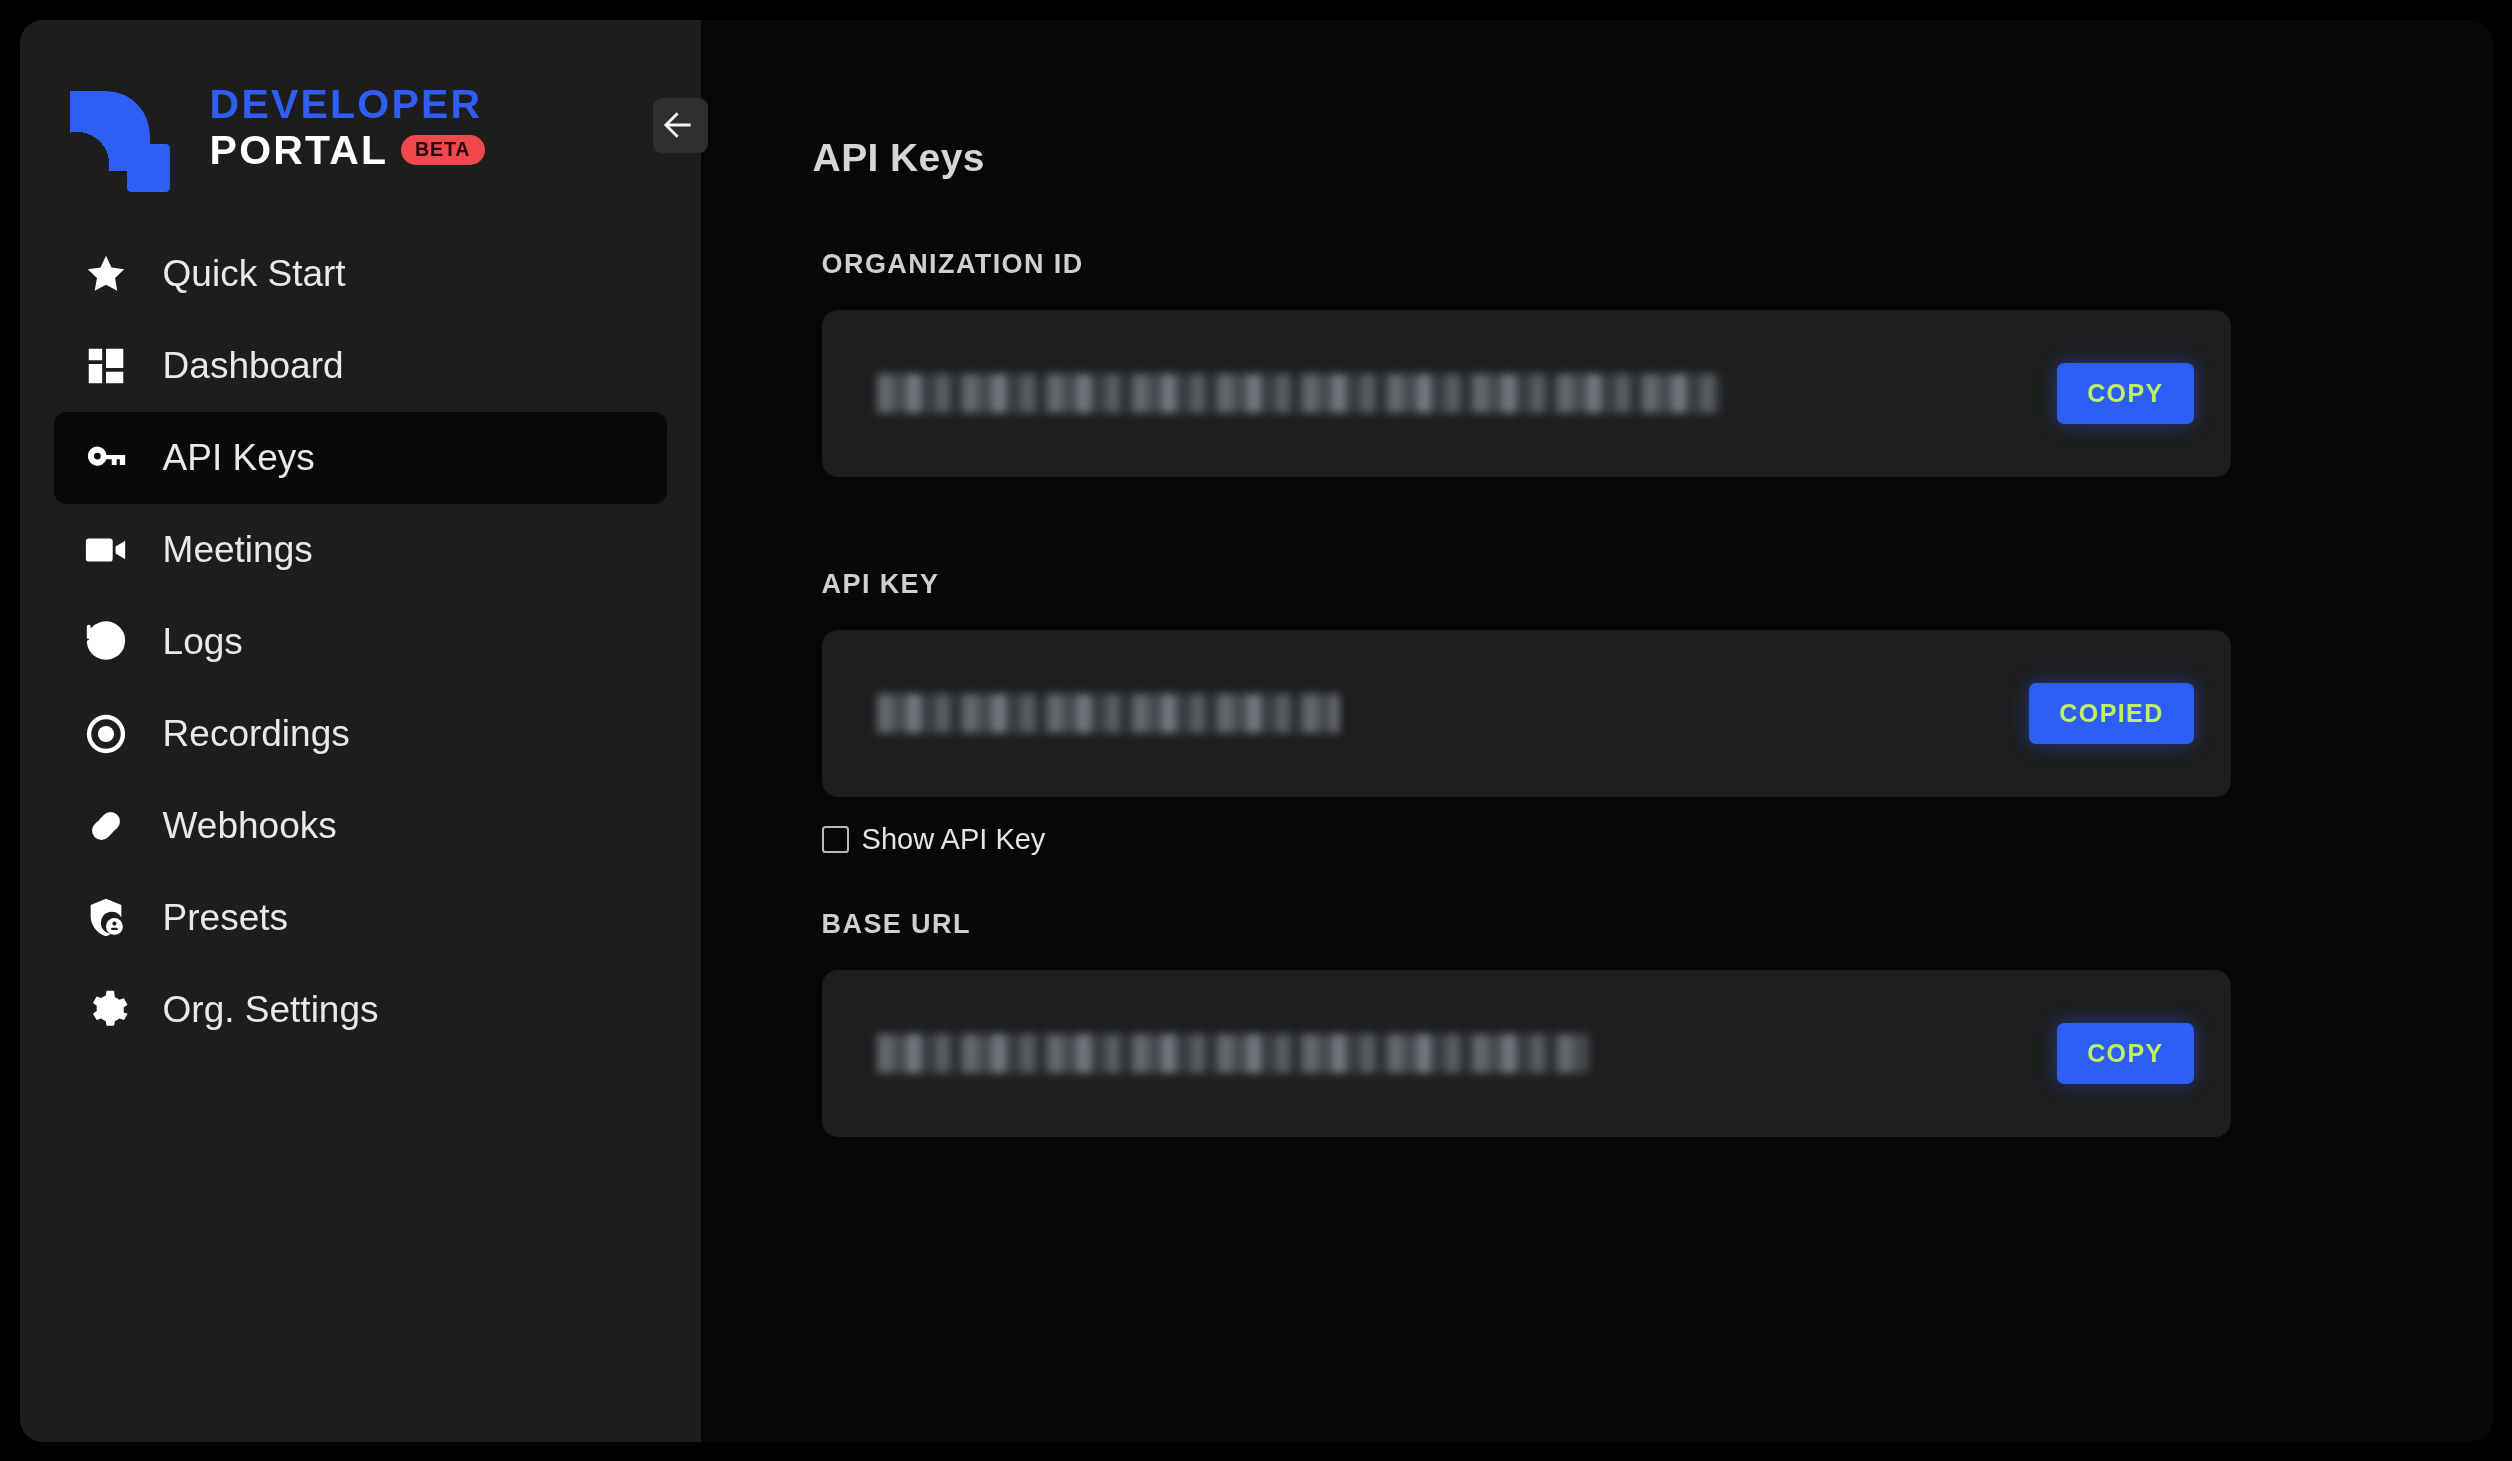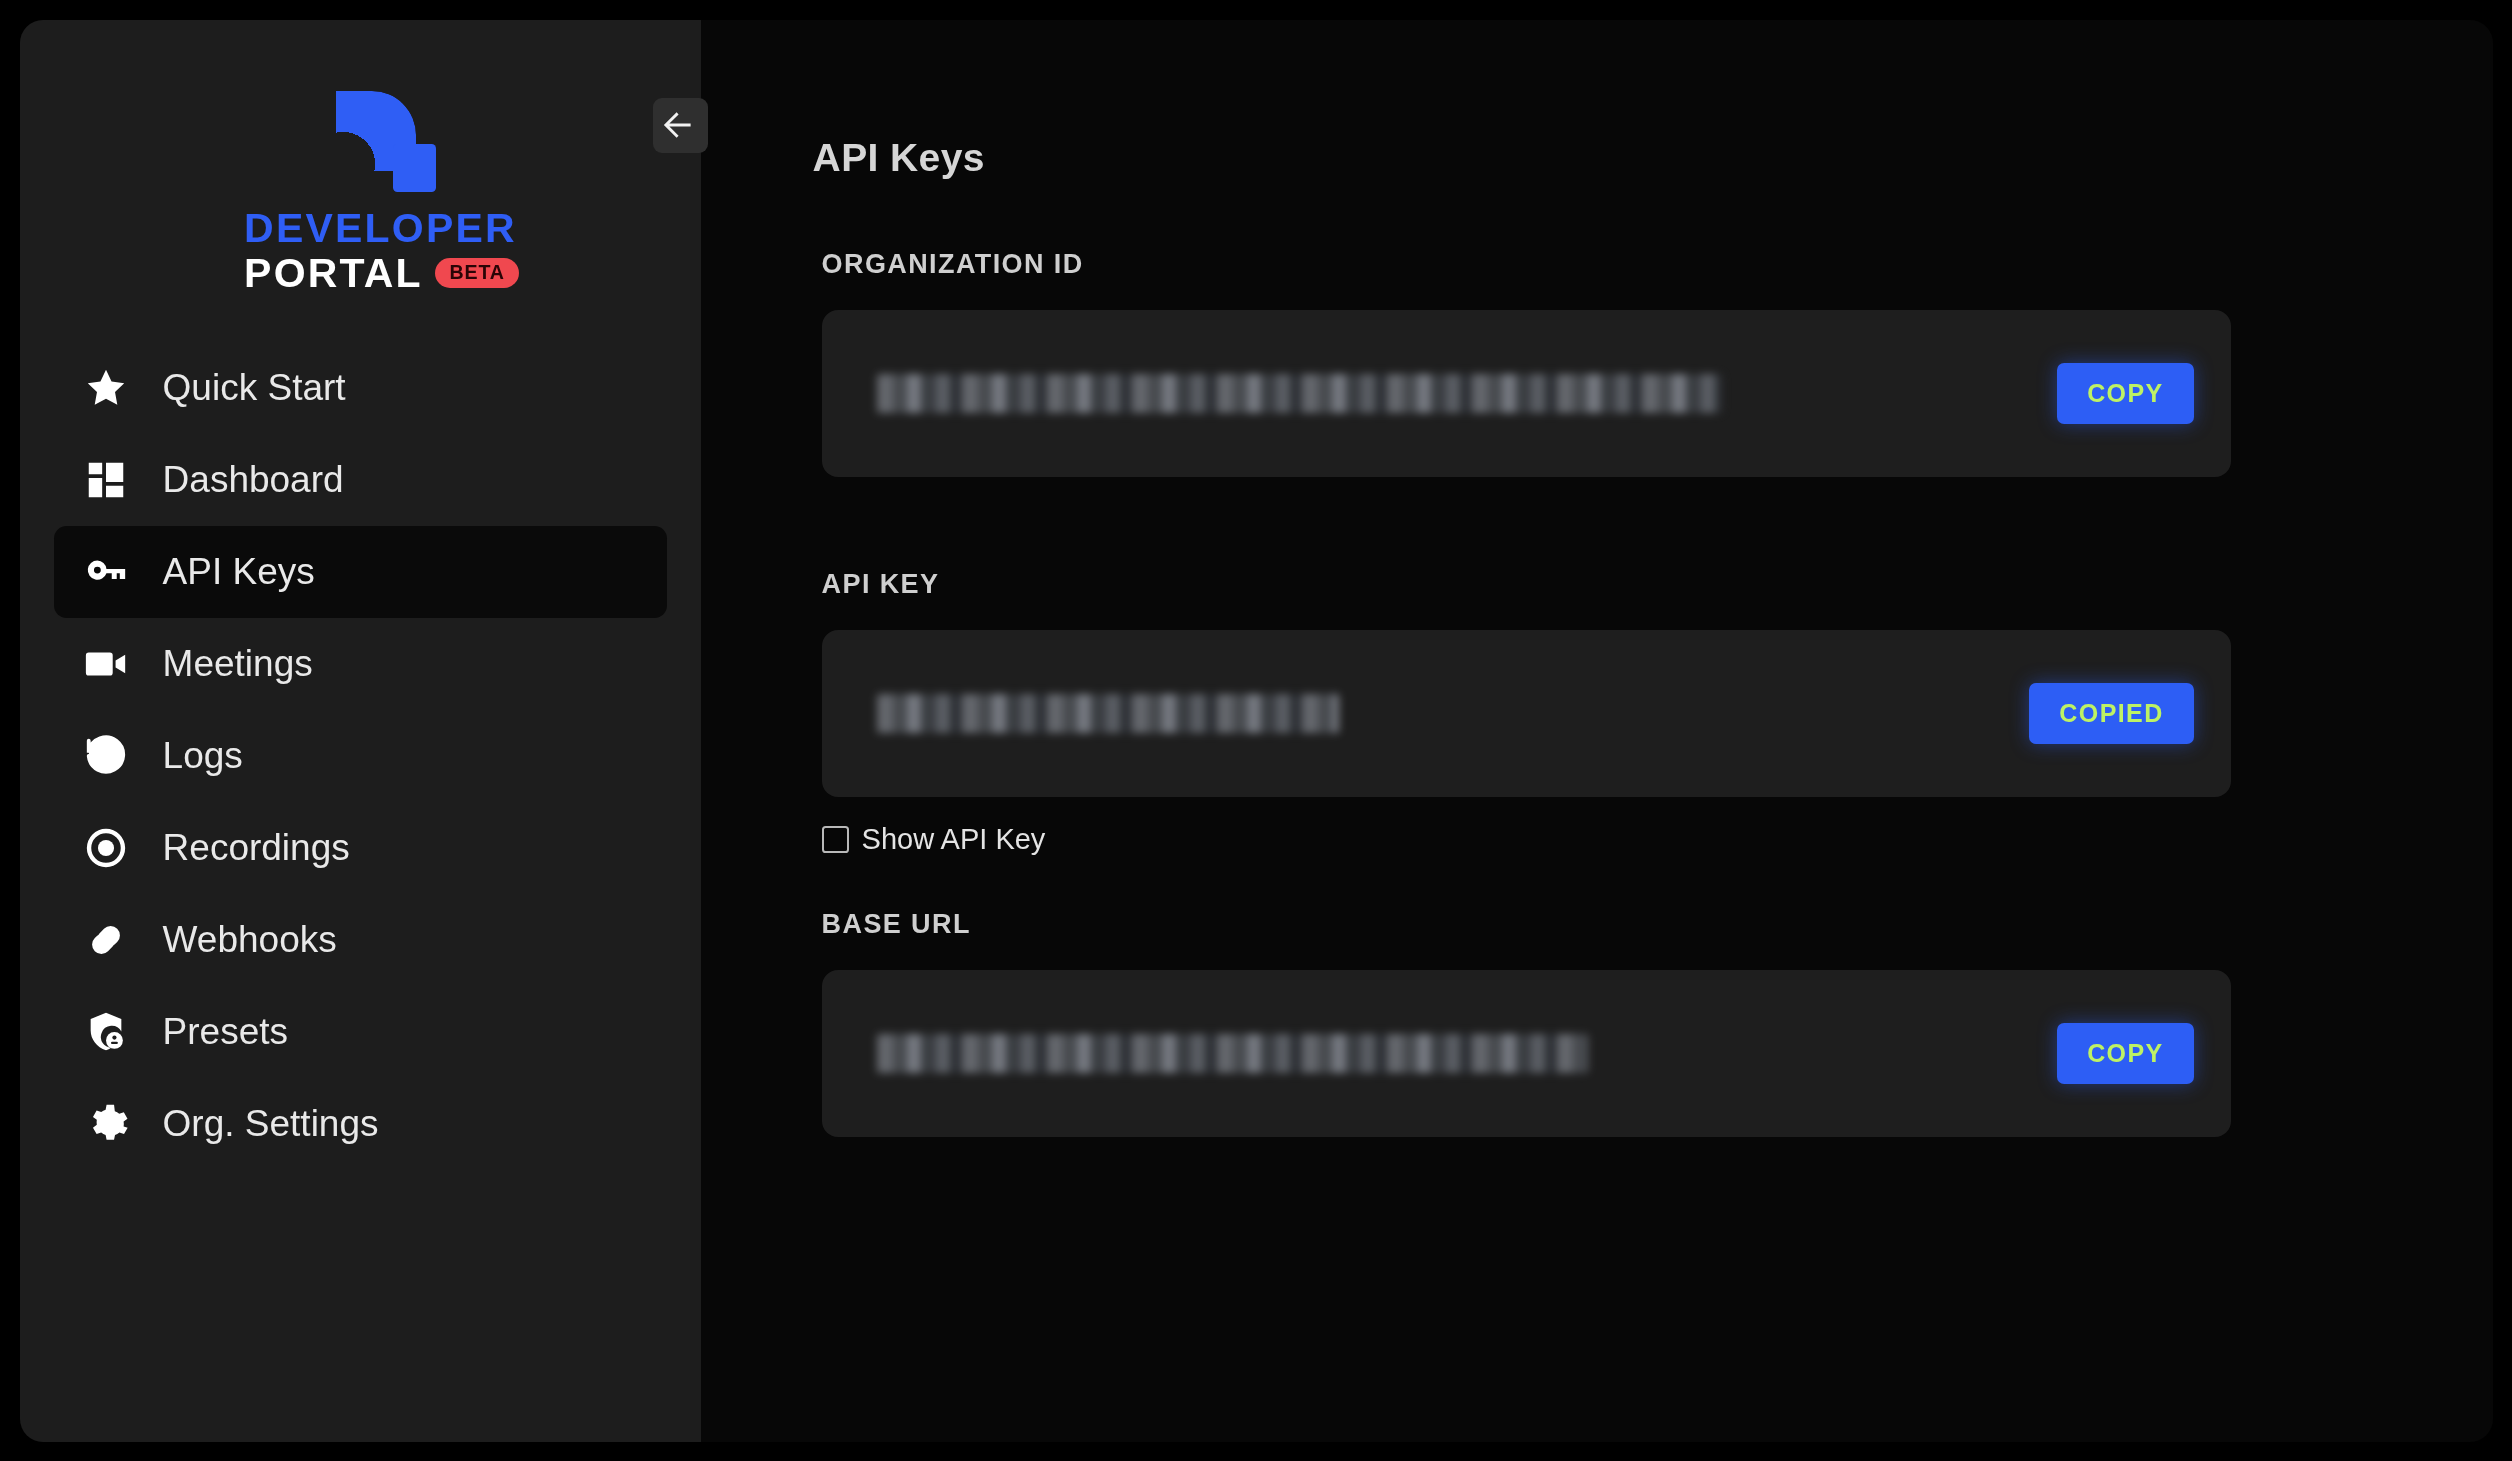--- a/index.html
+++ b/index.html
@@ -26,22 +26,21 @@
   #sidebar{
     width:681px;
     height:100%;
     background:#1d1d1d;
     position:relative;
     flex:0 0 681px;
   }
   #brand{
     display:flex; align-items:center;
     padding:55px 0 0 43px;
-    gap:27px;
-    flex-direction:column;
+    gap:42px;
   }
   #logo-mark{
     position:relative;
     width:105px; height:105px;
     flex:0 0 105px;
   }
   #logo-mark .arc{
     position:absolute;
     left:7.1px; top:16px;
     width:80px; height:80px;

